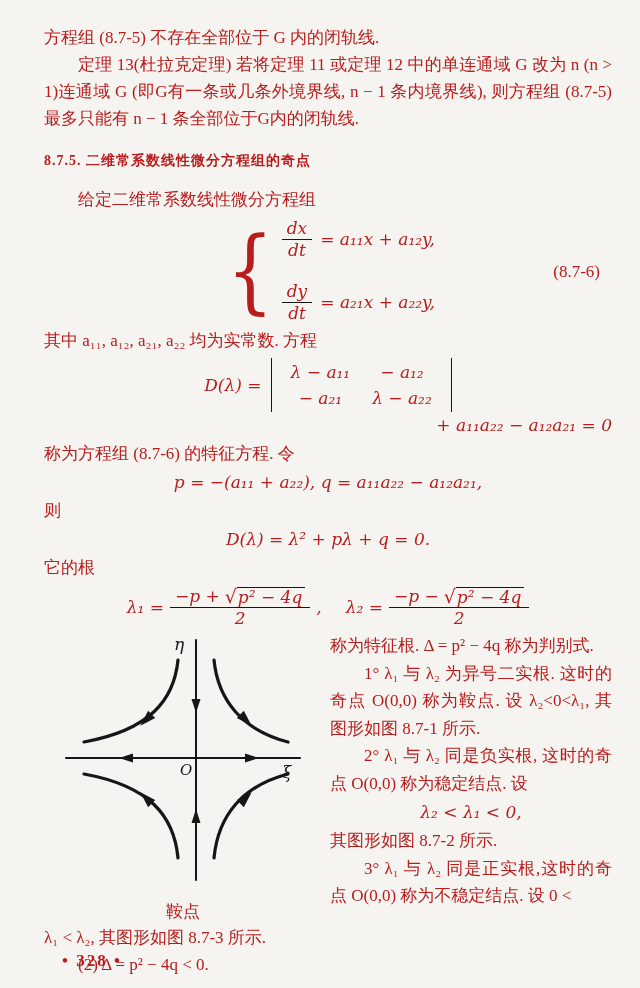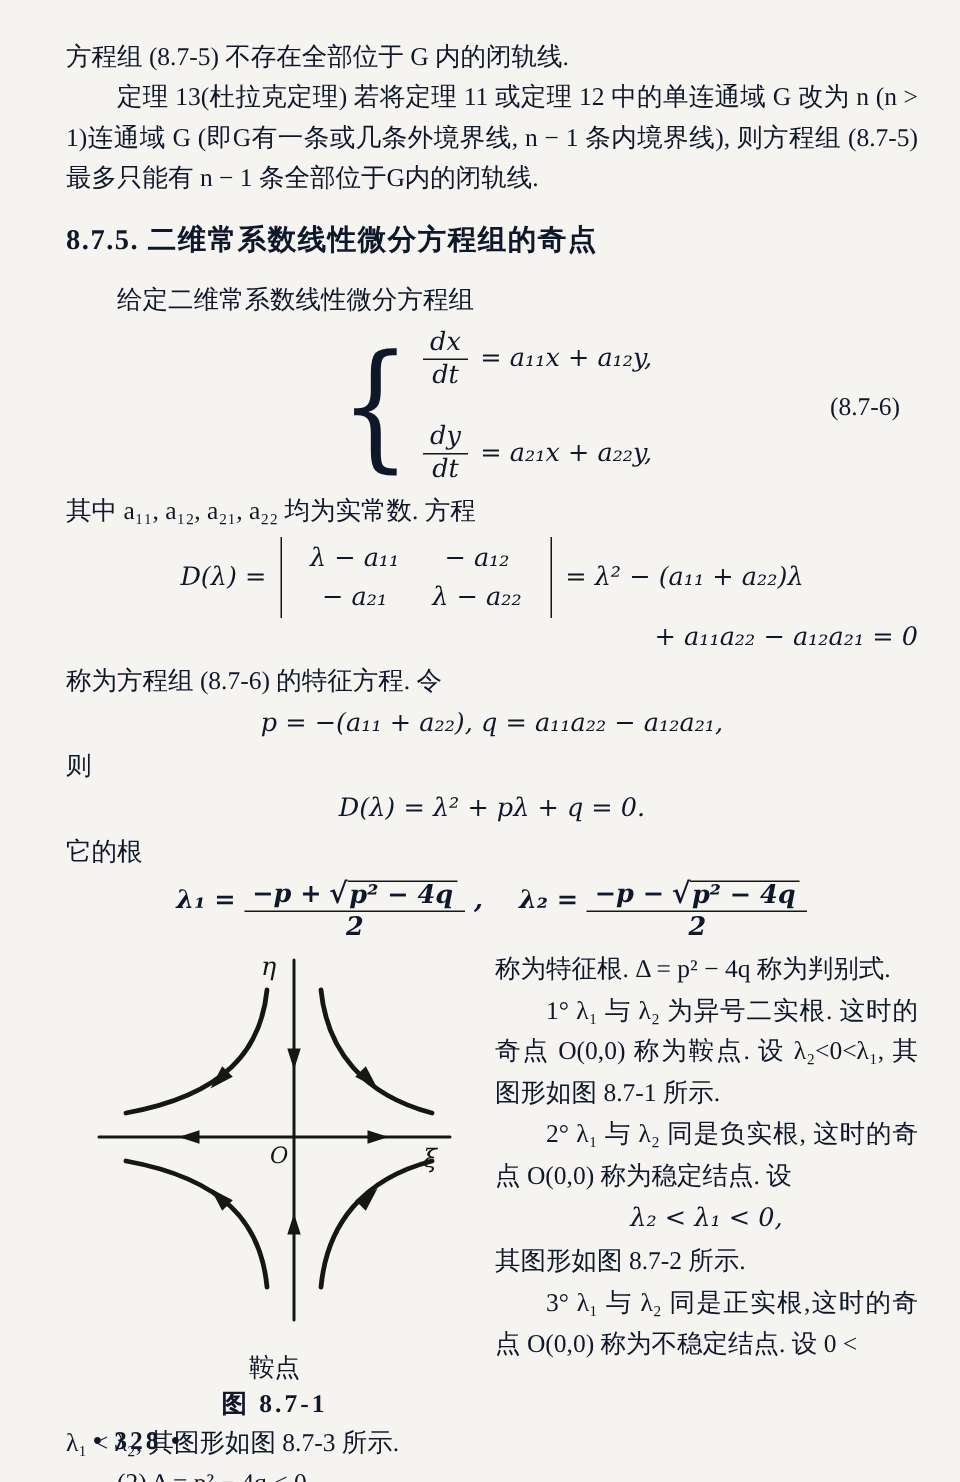--- a/index.html
+++ b/index.html
@@ -5,32 +5,32 @@
   * { margin: 0; padding: 0; box-sizing: border-box; }
   html, body { width: 640px; }
   body {
     font-family: "Liberation Serif", "DejaVu Serif", serif;
     background: #efeeea;
   }
   .page {
     position: relative;
     width: 640px; height: 988px;
     background: #f5f4f0;
-    color: #0f172a;
+    color: #b91c1c;
     padding: 24px 28px 0 44px;
     overflow: hidden;
     font-size: 17px;
     line-height: 27px;
   }
   .para { text-align: justify; }
   .indent { text-indent: 2em; }
   .zh-bold { font-weight: normal; }
   .math { font-style: italic; font-family: "DejaVu Serif", "Liberation Serif", serif; }
   .section-heading {
-    font-size: 19px; font-weight: bold;
+    font-size: 14px; font-weight: bold;
     margin: 14px 0 10px 0; letter-spacing: 1px;
     line-height: 30px;
   }
   
   .eq-block { position: relative; margin: 6px 0 4px 0; }
   .eq-system { display: flex; justify-content: center; align-items: center; }
   .brace {
     font-size: 92px; line-height: 92px; font-weight: 400;
     font-family: "DejaVu Serif", serif; transform: scaleX(0.8);
     margin-right: 2px;
@@ -46,21 +46,21 @@
   .det-row1 { display: flex; justify-content: center; align-items: center; gap: 9px; }
   .matrix {
     display: inline-grid; grid-template-columns: auto auto;
     column-gap: 22px; row-gap: 2px;
     border-left: 1.8px solid #161616; border-right: 1.8px solid #161616;
     padding: 2px 19px; text-align: center; line-height: 24px;
   }
   .det-row2 { text-align: right; line-height: 26px; padding-left: 10px; }
   .center-eq { text-align: center; line-height: 30px; }
   
-  .lambda-eq { display: flex; justify-content: center; align-items: flex-start; gap: 6px; margin: 6px 0 4px 0; font-weight: bold; }
+  .lambda-eq { display: flex; justify-content: center; align-items: center; gap: 6px; margin: 6px 0 4px 0; }
   .sqrt { display: inline-flex; align-items: flex-start; }
   .rsign { font-style: normal; font-size: 19px; line-height: 18px; }
   .radicand { border-top: 1.5px solid #161616; padding: 1px 3px 0 1px; line-height: 17px; }
   .lambda-eq .frac .num { display: inline-flex; align-items: center; gap: 5px; }
   .comma { margin-right: 18px; }
   
   .cols { display: flex; margin-top: 4px; }
   .fig { width: 278px; flex: 0 0 278px; text-align: center; }
   .fig svg { display: block; margin: 2px 0 0 2px; }
   .figcap1 { line-height: 24px; margin-top: 2px; }
@@ -109,21 +109,20 @@
 
   <div class="det-block">
     <div class="det-row1">
       <span class="math">D(λ) =</span>
       <span class="matrix">
         <span class="math">λ − a₁₁</span>
         <span class="math">− a₁₂</span>
         <span class="math">− a₂₁</span>
         <span class="math">λ − a₂₂</span>
       </span>
-      <span class="math">= λ² − (a₁₁ + a₂₂)λ</span>
     </div>
     <div class="det-row2 math">+ a₁₁a₂₂ − a₁₂a₂₁ = 0</div>
   </div>
 
   <p class="para">称为方程组 (8.7-6) 的特征方程. 令</p>
 
   <div class="center-eq math">p = −(a₁₁ + a₂₂),  q = a₁₁a₂₂ − a₁₂a₂₁,</div>
 
   <p class="para">则</p>
 
@@ -184,21 +183,20 @@
           <polygon points="-7,-4.5 7,0 -7,4.5" transform="translate(150,182) rotate(270)"></polygon>
         </g>
         <g fill="#161616" font-size="17" font-style="italic" font-family="DejaVu Serif, serif">
           <text x="128" y="16">η</text>
           <text x="236" y="144">ξ</text>
           <text x="134" y="141" font-size="15">O</text>
         </g>
       </svg>
       <figcaption>
         <div class="figcap1">鞍点</div>
-        <div class="figcap2">图  8.7-1</div>
       </figcaption>
     </figure>
 
     <div class="rcol">
       <p class="para"><span>称为特征根.  Δ = p² − 4q 称为</span><span class="zh-bold">判别式</span><span>.</span></p>
       <p class="para indent"><span>1° λ₁ 与 λ₂ 为异号二实根. 这时的奇点 O(0,0) 称为</span><span class="zh-bold">鞍点</span><span>. 设 λ₂&lt;0&lt;λ₁, 其图形如图 8.7-1 所示.</span></p>
       <p class="para indent"><span>2° λ₁ 与 λ₂ 同是负实根, 这时的奇点 O(0,0) 称为</span><span class="zh-bold">稳定结点</span><span>. 设</span></p>
       <div class="center-eq math">λ₂ &lt; λ₁ &lt; 0,</div>
       <p class="para">其图形如图 8.7-2 所示.</p>
       <p class="para indent"><span>3° λ₁ 与 λ₂ 同是正实根,这时的奇点 O(0,0) 称为</span><span class="zh-bold">不稳定结点</span><span>. 设 0 &lt;</span></p>

